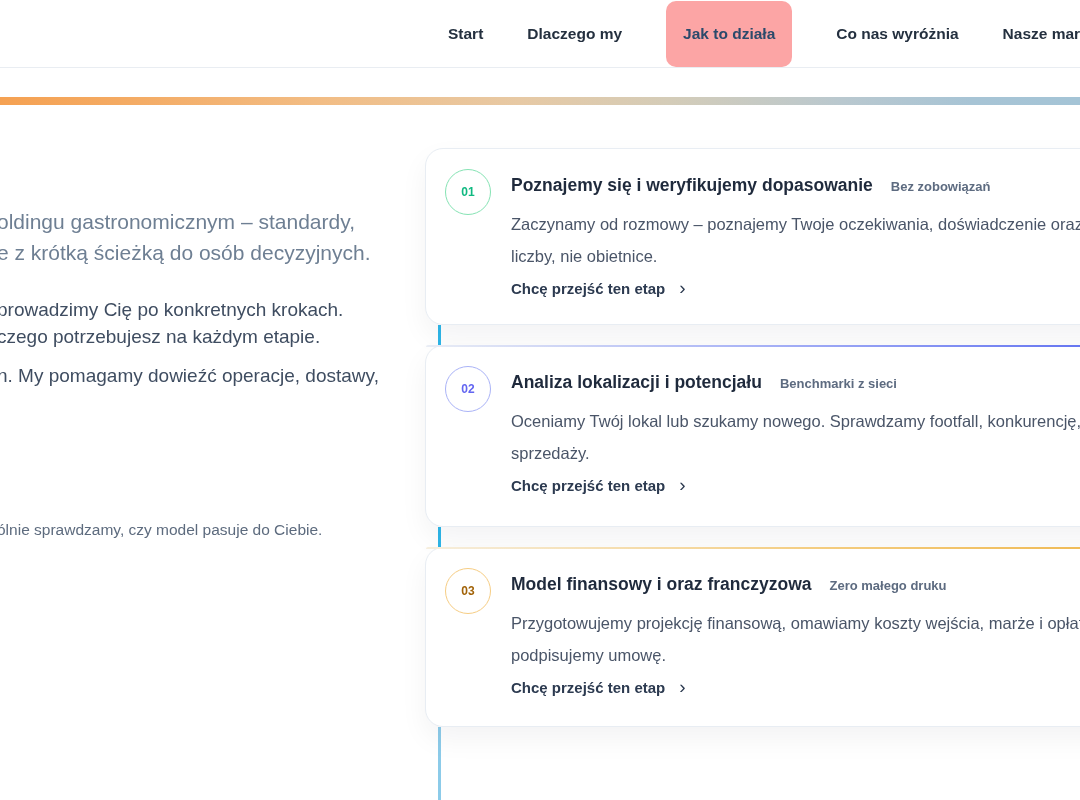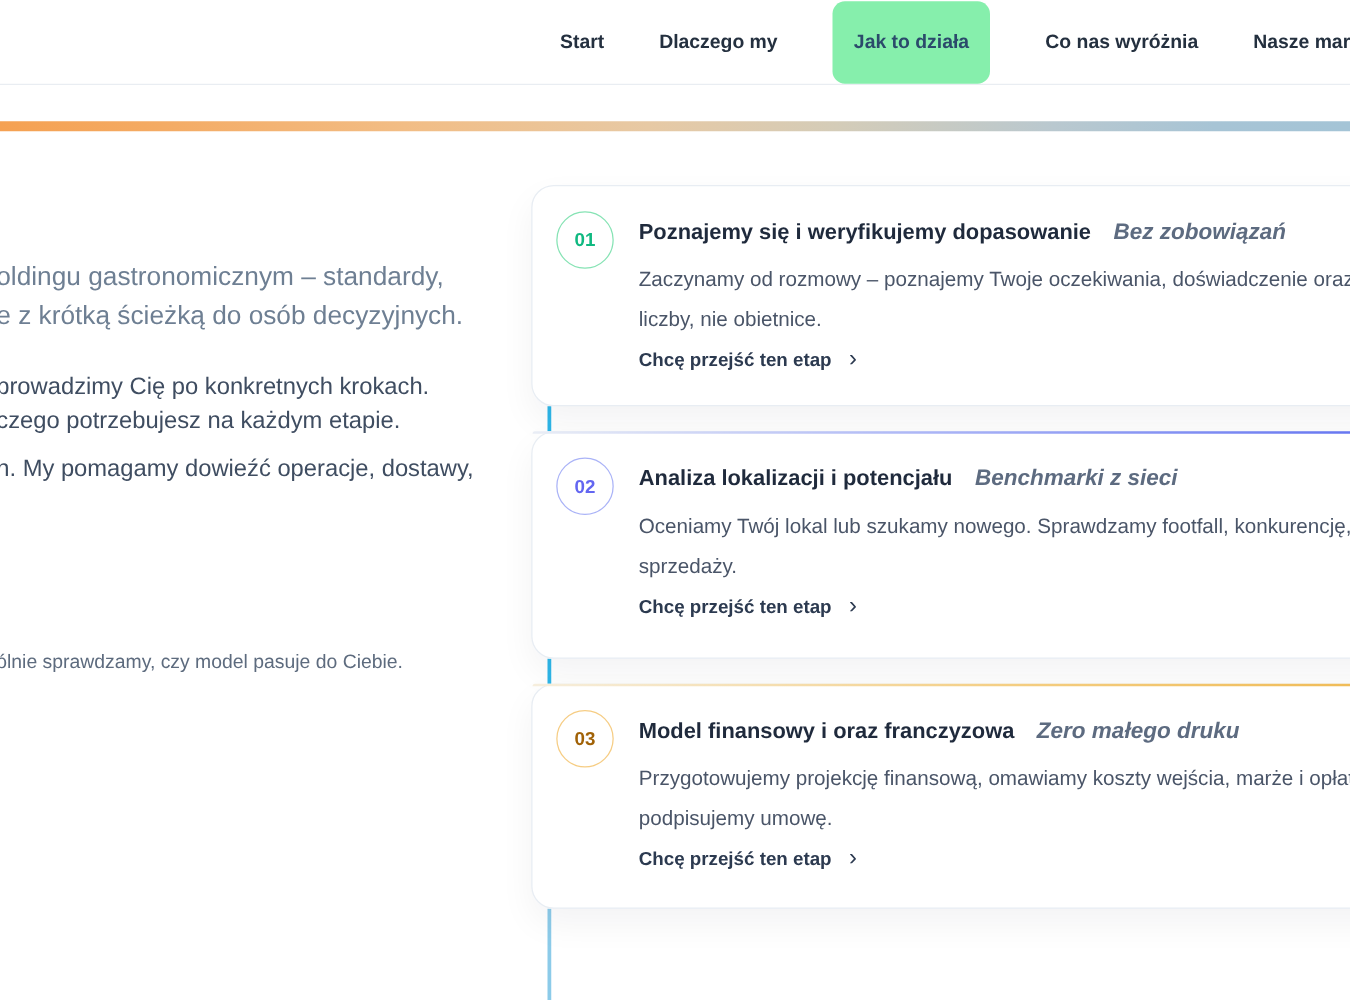--- a/index.html
+++ b/index.html
@@ -19,21 +19,21 @@
     background:#ffffff; border-bottom:1px solid #e9edf2;
   }
   .nav-items {
     position:absolute; left:448px; top:0; height:68px;
     display:flex; align-items:center; gap:44px; white-space:nowrap;
   }
   .nav-item {
     font-size:15.5px; font-weight:600; color:#24303f; cursor:pointer;
   }
   .nav-pill {
-    background:#86efac; color:#2b4a6b;
+    background:#fca5a5; color:#2b4a6b;
     padding:24px 17px; border-radius:10px;text-align:right;
   }
 
   
   .gradient-bar {
     position:absolute; top:97px; left:0; width:100%; height:8px;
     background:linear-gradient(90deg,
       #f5a152 0%, #f4ab64 12%, #f2bd85 30%, #e7c9a4 48%,
       #d4ccb8 62%, #b9c8cf 78%, #a7c4d5 90%, #a4c4d6 100%);
   }
@@ -69,30 +69,30 @@
     content:""; position:absolute; top:-1px; left:0; right:0; height:2px;
     border-radius:18px 18px 0 0;
   }
   .card-2::before { background:linear-gradient(90deg,#e9edf5 0%,#aab4f6 45%,#5b6cf0 100%); }
   .card-3::before { background:linear-gradient(90deg,#f6eedd 0%,#f4cd80 55%,#efb84f 100%); }
 
   .badge {
     position:absolute; left:19px; top:20px; width:46px; height:46px;
     border-radius:50%; border:1.5px solid;
     display:flex; align-items:center; justify-content:center;
-    font-size:15px; font-weight:700; background:#fff;
+    font-size:12px; font-weight:700; background:#fff;
   }
   .card-1 .badge { border-color:#86e3b4; color:#10b981; }
   .card-2 .badge { border-color:#aab3f7; color:#6366f1; }
   .card-3 .badge { border-color:#f6cd84; color:#a16207; }
 
   .card-content { margin-left:85px; padding-top:26px; }
   .title-row { display:flex; align-items:baseline; gap:18px; white-space:nowrap; }
   .step-title { font-size:17.5px; font-weight:700; color:#1f2a3c;text-align:right; }
-  .step-tag { font-size:18px; font-weight:600; color:#5d6b80;font-style:italic; }
+  .step-tag { font-size:13px; font-weight:600; color:#5d6b80; }
   .step-body { margin-top:12px; font-size:16.5px; color:#4a5568; line-height:32px; }
   .step-body div { white-space:nowrap; }
   .cta {
     margin-top:7px; display:flex; align-items:center; gap:14px;
     font-size:15px; font-weight:600; color:#2c3a50; cursor:pointer;
     white-space:nowrap;
   }
   .cta .chev { font-size:19px; font-weight:400; line-height:1; transform:translateY(-1px); }
 </style>
 </head>

